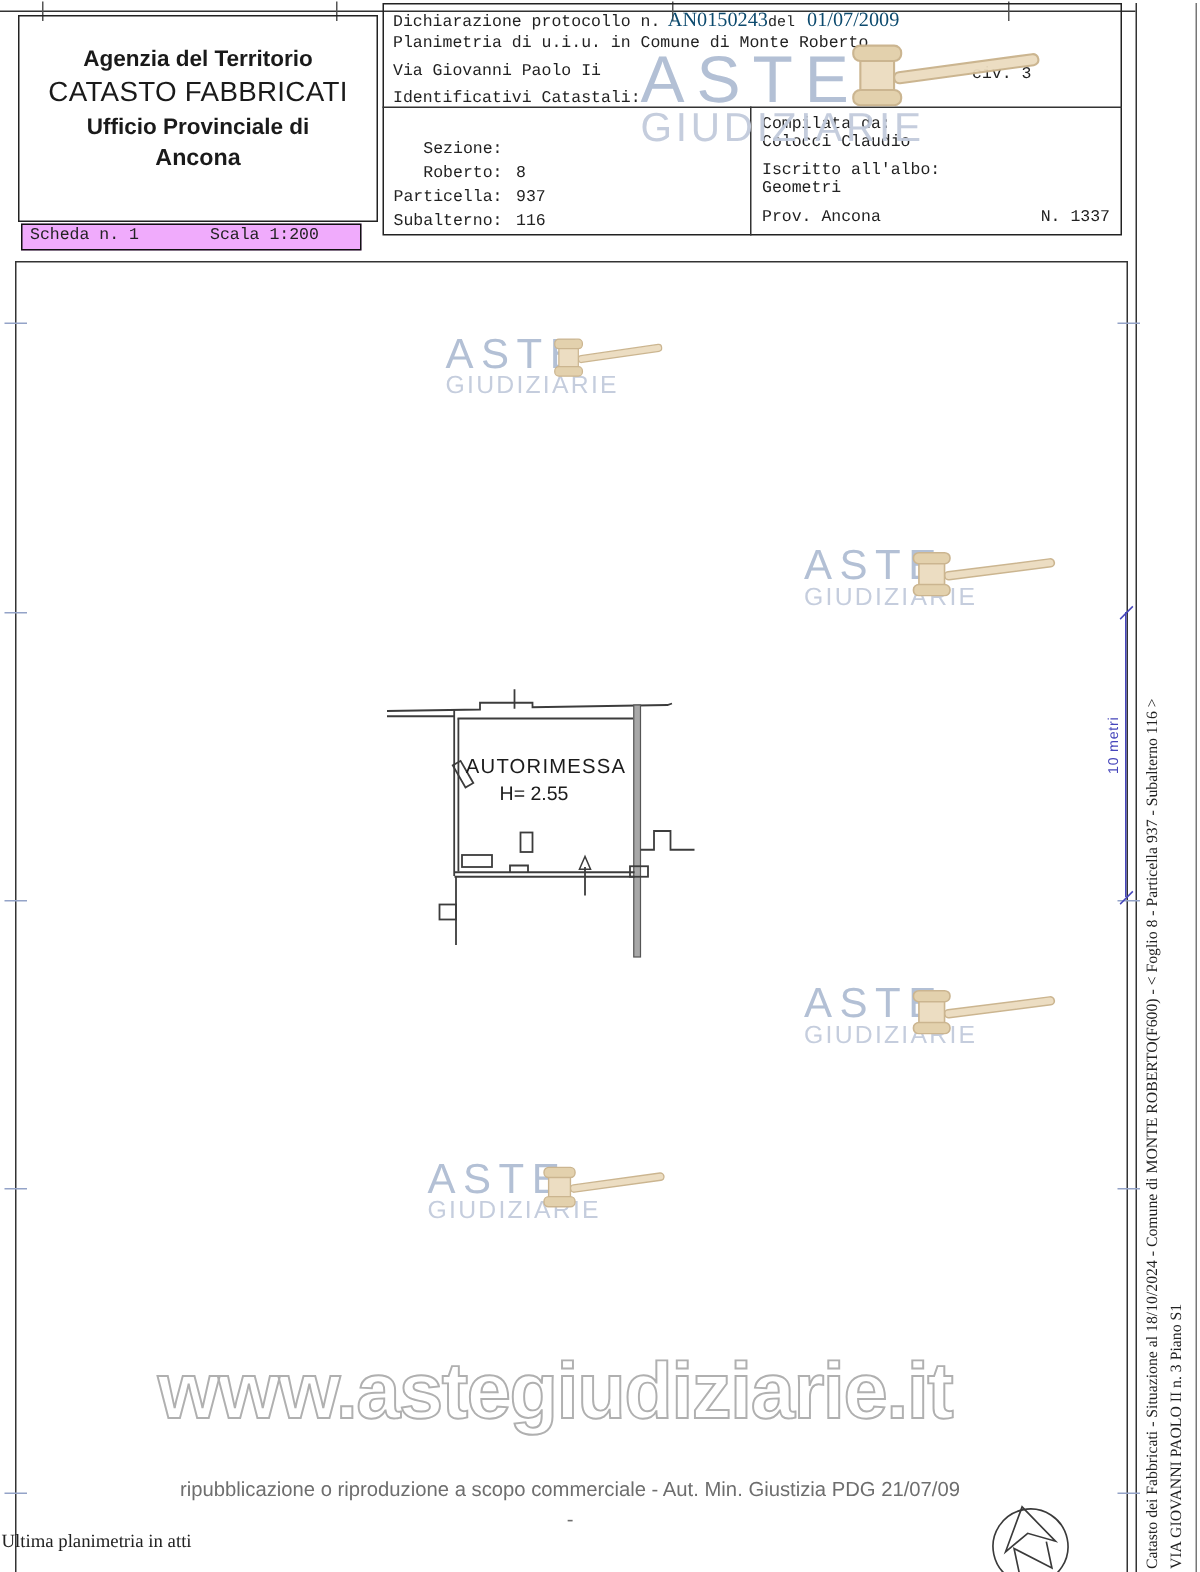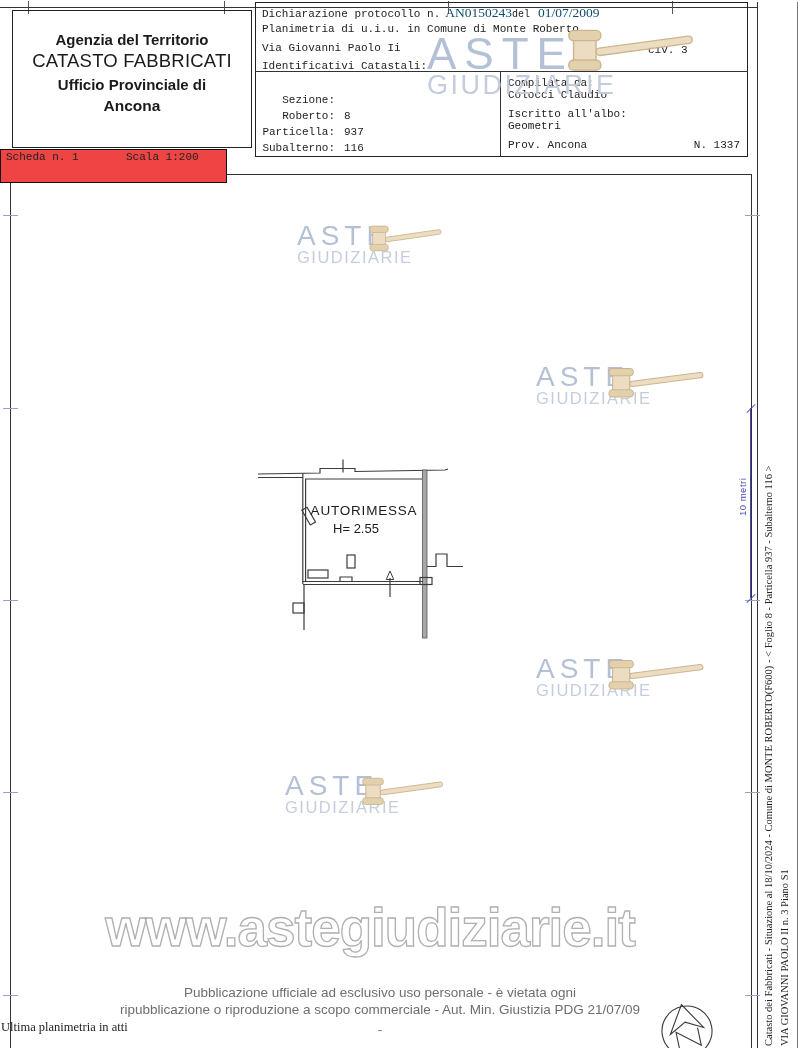--- a/index.html
+++ b/index.html
@@ -18,21 +18,21 @@
   .tick-top { position:absolute; width:0; height:13px; border-left:1px solid #555; top:1px; }
   .tick-side { position:absolute; height:0; width:15px; border-top:1px solid #94a3c8; }
 
   
   #agency-box { left:12px; top:10px; width:240px; height:138px; border:1.3px solid #222; text-align:center; padding-top:20px; }
   #agency-box .l1 { font-size:15px; font-weight:bold; }
   #agency-box .l2 { font-size:18.5px; font-weight:normal; margin-top:2px; letter-spacing:0.2px; }
   #agency-box .l3 { font-size:15px; font-weight:bold; margin-top:4px; }
   #agency-box .l4 { font-size:15.5px; font-weight:bold; margin-top:4px; }
 
-  #scheda-bar { left:0; top:149px; width:227px; height:34px; border:1.5px solid #111; background:#ef4444; }
+  #scheda-bar { left:14px; top:149px; width:227px; height:18px; border:1.5px solid #111; background:#f0abfc; }
   #scheda-bar span { position:absolute; top:1px; }
 
   #decl-box { left:255px; top:2px; width:493px; height:155px; border:1px solid #222; background:transparent; }
   #decl-divider-h { left:255px; top:71px; width:493px; }
   #decl-divider-v { left:500px; top:71px; height:86px; }
 
   .stamp-serif { font-family:"Liberation Serif","DejaVu Serif",serif; font-size:13.5px; color:#0c4a6e; }
 
   
   .id-row { position:absolute; left:255px; width:170px; }
@@ -237,21 +237,20 @@
   </svg>
 
   <div class="abs" id="scalebar-line"></div>
   <div class="scalebar-tick" style="left:745px; top:408px;"></div>
   <div class="scalebar-tick" style="left:745px; top:598px;"></div>
   <div class="abs" id="scalebar-label">10 metri</div>
 
   <div class="abs" id="www-watermark">www.astegiudiziarie.it</div>
 
   <div class="abs" id="disclaimer">
-    <div>Pubblicazione ufficiale ad esclusivo uso personale - è vietata ogni</div>
     <div>ripubblicazione o riproduzione a scopo commerciale - Aut. Min. Giustizia PDG 21/07/09</div>
     <div class="dash">-</div>
   </div>
 
   <div class="abs serif" id="footer-note">Ultima planimetria in atti</div>
 
   <svg class="abs" id="compass-svg" width="64" height="48" viewBox="0 0 64 48">
     <g transform="rotate(-12 31 31)" fill="none" stroke="#3a3a3a" stroke-width="1.1">
       <circle cx="31" cy="31" r="25"></circle>
       <polygon points="31,4 14,31 31,22 48,31"></polygon>

